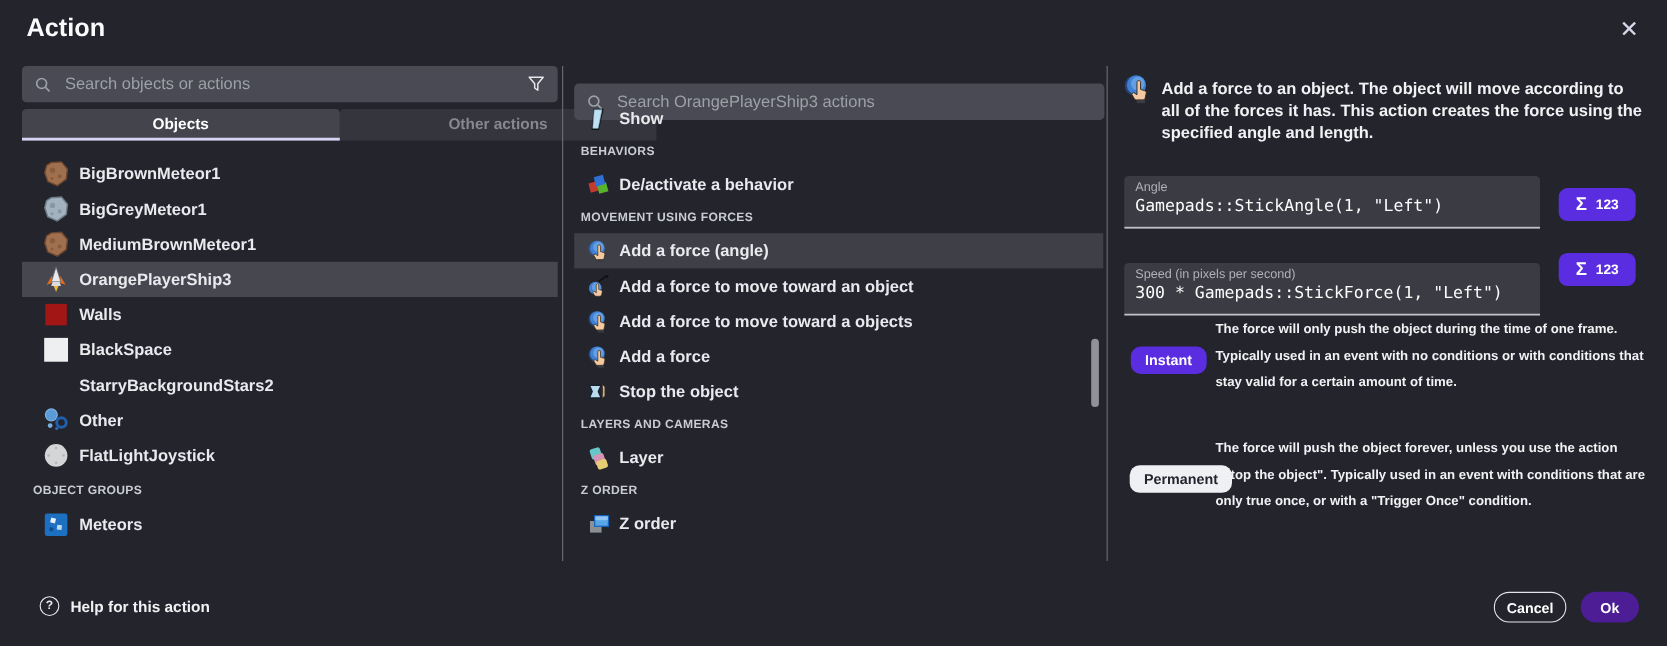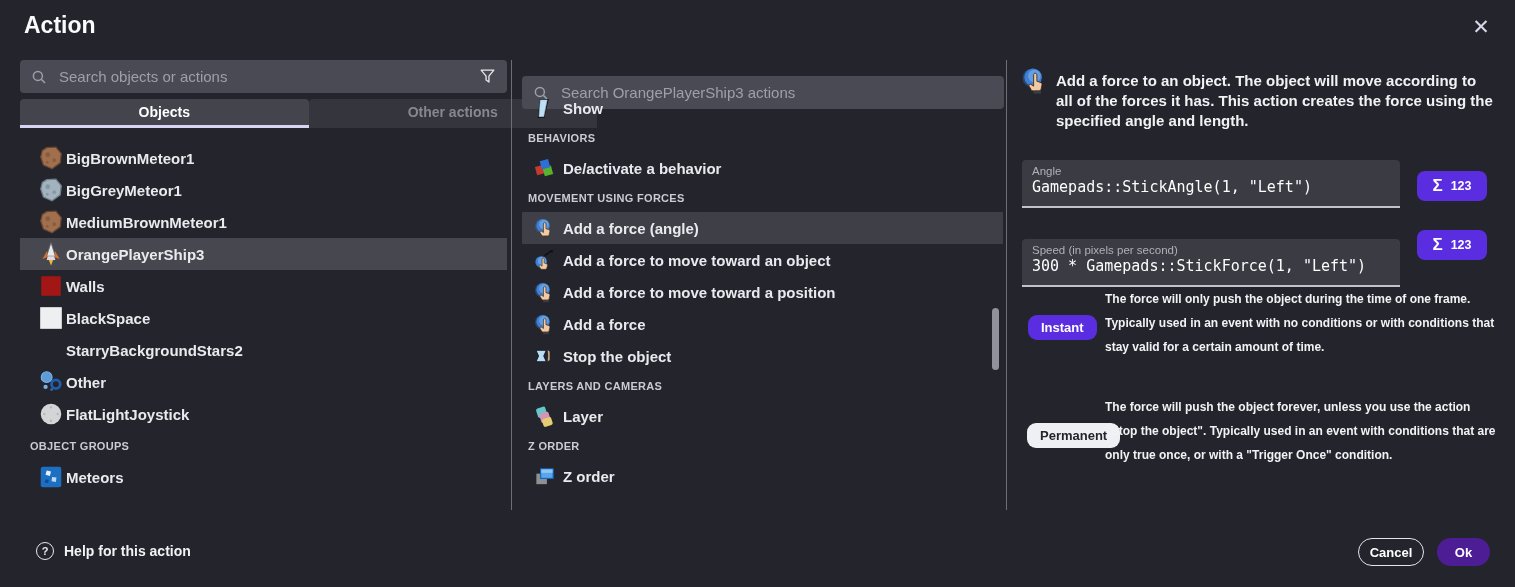--- a/index.html
+++ b/index.html
@@ -22,21 +22,21 @@
   .iconbox{display:flex;align-items:center;justify-content:center;flex:none;}
   
   .tabs{left:20px;top:99px;width:577px;height:29px;display:flex;}
   .tab{flex:1;display:flex;align-items:center;justify-content:center;font-size:14px;font-weight:bold;
     background:#34353d;color:#87888f;border-bottom:3px solid transparent;box-sizing:border-box;cursor:pointer;border-radius:4px 4px 0 0;}
   .tab.active{background:#43444c;color:#ffffff;border-bottom-color:#d8d3f2;}
   
   .list{display:flex;flex-direction:column;}
   .l-obj{left:20px;top:142px;width:487px;height:368px;}
   .l-act{left:522px;top:92px;width:481px;height:418px;}
-  .row{display:flex;align-items:center;height:32px;flex:none;gap:2px;font-size:15px;font-weight:bold;color:#e9eaed;cursor:pointer;}
+  .row{display:flex;align-items:center;height:32px;flex:none;gap:8px;font-size:15px;font-weight:bold;color:#e9eaed;cursor:pointer;}
   .l-obj .row{padding-left:18px;}
   .l-act .row{padding-left:11px;gap:7px;}
   .l-obj .row.sel{background:#47484f;}
   .l-act .row.sel{background:#3f4047;}
   .sec{display:flex;align-items:center;height:28px;flex:none;padding-left:6px;font-size:11px;font-weight:bold;color:#c9ccd1;letter-spacing:.3px;}
   .l-obj .sec{height:31px;padding-left:10px;}
   .ric{width:26px;height:26px;flex:none;display:flex;align-items:center;justify-content:center;}
   .ric svg{width:100%;height:100%;}
   .l-act .ric{width:23px;height:23px;}
   
@@ -265,21 +265,21 @@
     <div class="row">
       <span class="ric">
         <svg viewBox="0 0 24 24">
           <circle cx="9.5" cy="9.5" r="7.5" fill="#2a65b8" opacity=".5"></circle>
           <circle cx="10.5" cy="9" r="7" fill="#3f7fd4"></circle>
           <circle cx="11.5" cy="8" r="5" fill="#6aa4e4" opacity=".85"></circle>
           <path d="M12.2 5.8c.9 0 1.3.6 1.3 1.4v5l2.8.9c1 .35 1.5 1 1.3 2l-.7 3.3c-.2.9-.9 1.6-1.9 1.6h-4.2c-.8 0-1.5-.4-1.9-1.1l-2-3.4 1.6-1 2.4 1.6V7.2c0-.8.4-1.4 1.3-1.4Z" fill="#f2c9a0" stroke="#3a2a1a" stroke-width=".7"></path>
           <rect x="10.8" y="19.6" width="6" height="2.6" fill="#3b3b40"></rect>
         </svg>
       </span>
-      <span>Add a force to move toward a position</span>
+      <span>Add a force to move toward a objects</span>
     </div>
     <div class="row">
       <span class="ric">
         <svg viewBox="0 0 24 24">
           <circle cx="9.5" cy="9.5" r="7.5" fill="#2a65b8" opacity=".5"></circle>
           <circle cx="10.5" cy="9" r="7" fill="#3f7fd4"></circle>
           <circle cx="11.5" cy="8" r="5" fill="#6aa4e4" opacity=".85"></circle>
           <path d="M12.2 5.8c.9 0 1.3.6 1.3 1.4v5l2.8.9c1 .35 1.5 1 1.3 2l-.7 3.3c-.2.9-.9 1.6-1.9 1.6h-4.2c-.8 0-1.5-.4-1.9-1.1l-2-3.4 1.6-1 2.4 1.6V7.2c0-.8.4-1.4 1.3-1.4Z" fill="#f2c9a0" stroke="#3a2a1a" stroke-width=".7"></path>
           <rect x="10.8" y="19.6" width="6" height="2.6" fill="#3b3b40"></rect>
         </svg>

